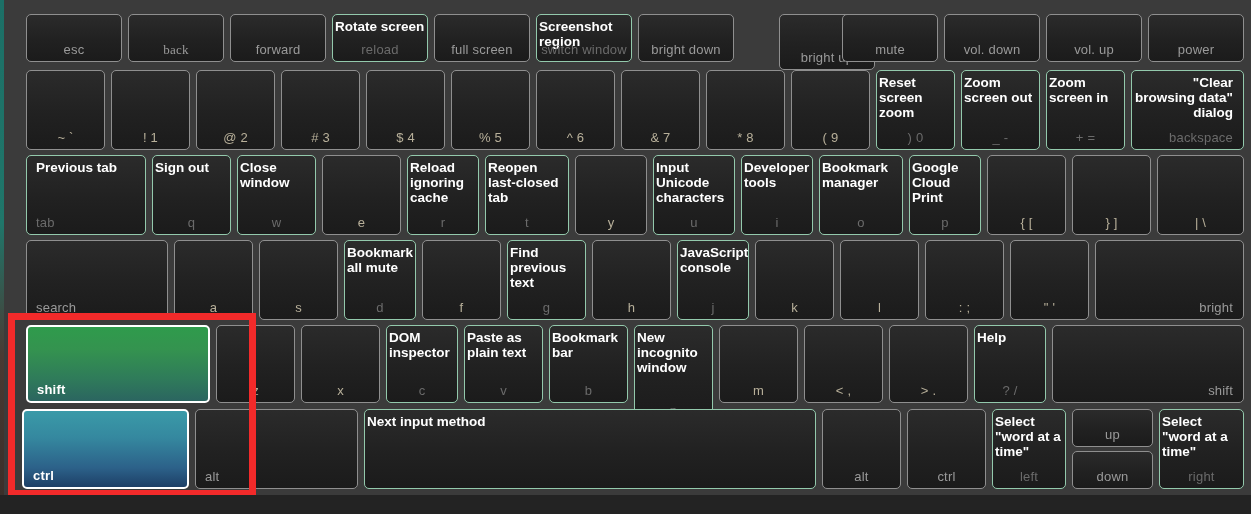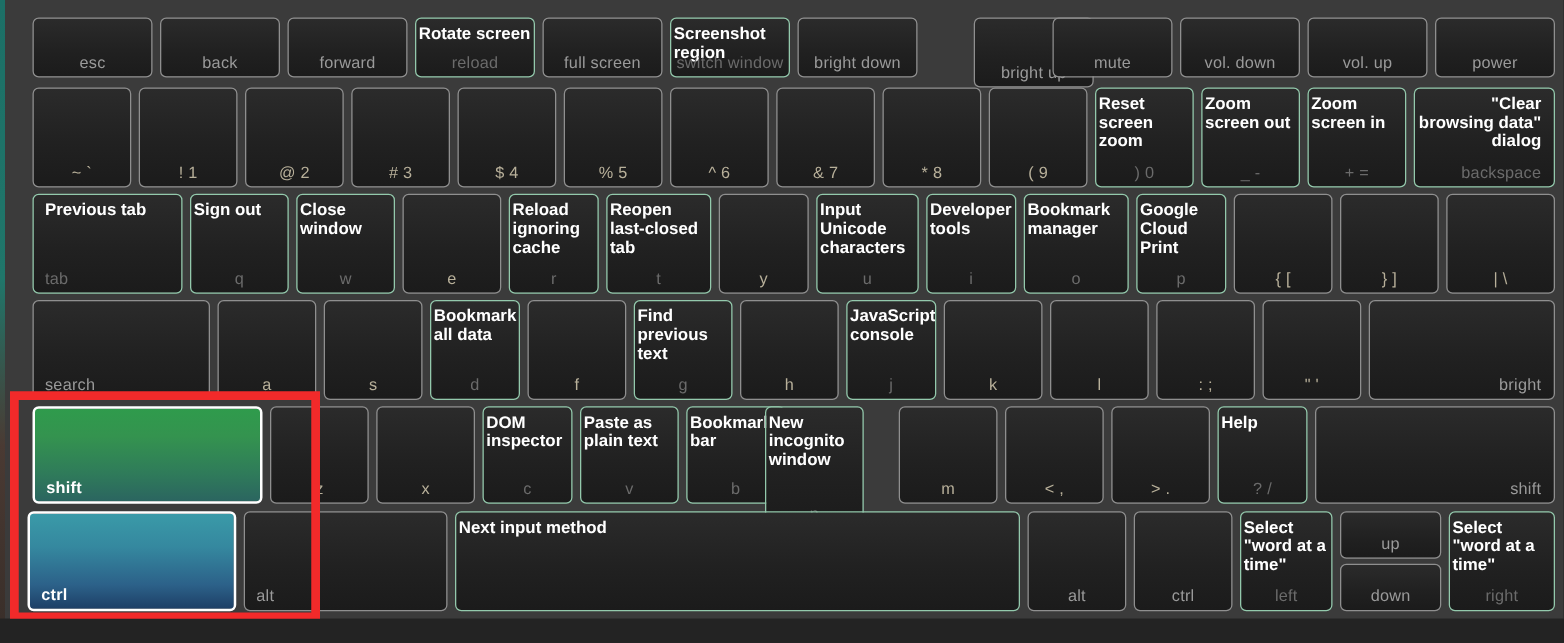--- a/index.html
+++ b/index.html
@@ -69,21 +69,21 @@
 
 <div id="stage">
 
   <div id="left-strip"></div>
 
   <div id="keyboard">
       <div class="krow" style="top: 0px;">
         <div class="key" style="left: 22px; top: 14px; width: 96px; height: 48px;">
           <div class="base">esc</div>
         </div>
-        <div class="key" style="left: 124px; top: 14px; width: 96px; height: 48px;">
+        <div class="key" style="left: 124px; top: 14px; width: 96px; height: 48px; font-family: Liberation Serif, serif;">
           <div class="base">back</div>
         </div>
         <div class="key" style="left: 226px; top: 14px; width: 96px; height: 48px;">
           <div class="base">forward</div>
         </div>
         <div class="key mod" style="left: 328px; top: 14px; width: 96px; height: 48px;">
           <div class="shortcut">Rotate screen</div>
           <div class="base dim">reload</div>
         </div>
         <div class="key" style="left: 430px; top: 14px; width: 96px; height: 48px;">
@@ -217,21 +217,21 @@
         <div class="key" style="left: 22px; top: 240px; width: 142px; height: 80px;">
           <div class="base alignL">search</div>
         </div>
         <div class="key" style="left: 170px; top: 240px; width: 79px; height: 80px;">
           <div class="base amber">a</div>
         </div>
         <div class="key" style="left: 255px; top: 240px; width: 79px; height: 80px;">
           <div class="base amber">s</div>
         </div>
         <div class="key mod" style="left: 340px; top: 240px; width: 72px; height: 80px;">
-          <div class="shortcut">Bookmark all data</div>
+          <div class="shortcut">Bookmark all mute</div>
           <div class="base dim">d</div>
         </div>
         <div class="key" style="left: 418px; top: 240px; width: 79px; height: 80px;">
           <div class="base amber">f</div>
         </div>
         <div class="key mod" style="left: 503px; top: 240px; width: 79px; height: 80px;">
           <div class="shortcut">Find previous text</div>
           <div class="base dim">g</div>
         </div>
         <div class="key" style="left: 588px; top: 240px; width: 79px; height: 80px;">
@@ -272,21 +272,21 @@
           <div class="base dim">c</div>
         </div>
         <div class="key mod" style="left: 460px; top: 325px; width: 79px; height: 78px;">
           <div class="shortcut">Paste as plain text</div>
           <div class="base dim">v</div>
         </div>
         <div class="key mod" style="left: 545px; top: 325px; width: 79px; height: 78px;">
           <div class="shortcut">Bookmark bar</div>
           <div class="base dim">b</div>
         </div>
-        <div class="key mod" style="left: 608px; top: 325px; width: 79px; height: 98px;">
+        <div class="key mod" style="left: 630px; top: 325px; width: 79px; height: 98px;">
           <div class="shortcut">New incognito window</div>
           <div class="base dim">n</div>
         </div>
         <div class="key" style="left: 715px; top: 325px; width: 79px; height: 78px;">
           <div class="base amber">m</div>
         </div>
         <div class="key" style="left: 800px; top: 325px; width: 79px; height: 78px;">
           <div class="base amber">&lt; ,</div>
         </div>
         <div class="key" style="left: 885px; top: 325px; width: 79px; height: 78px;">

